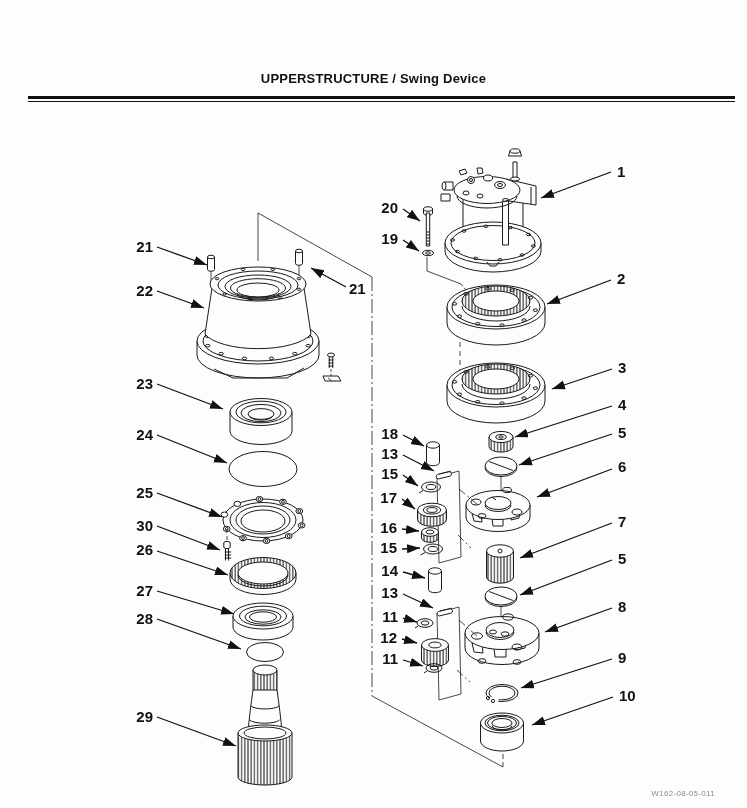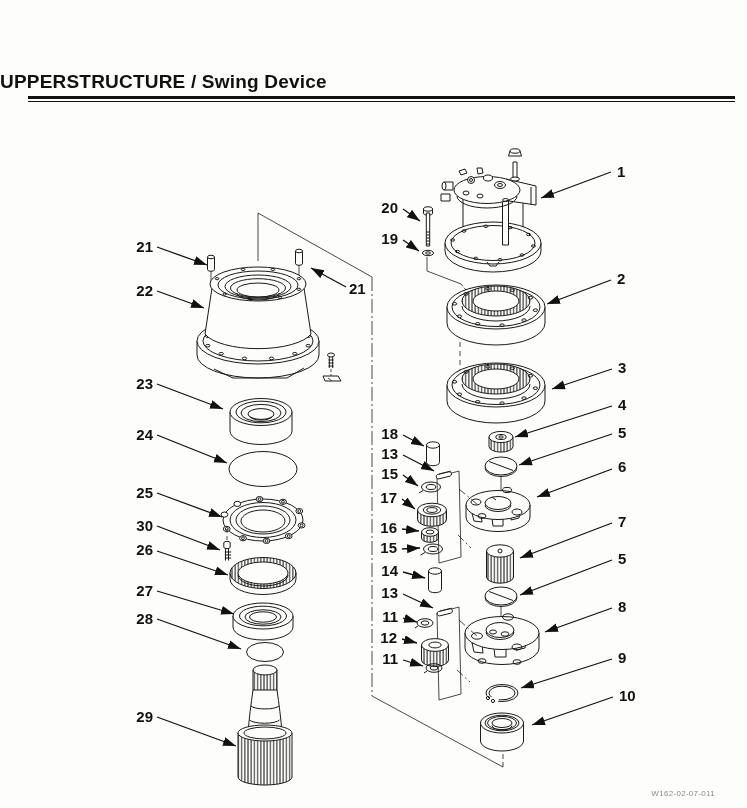--- a/index.html
+++ b/index.html
@@ -1,19 +1,19 @@
 <!DOCTYPE html>
 <html><head>
 <meta charset="utf-8">
 <style>
   html,body{margin:0;padding:0;background:#e8e8e6;}
   .page{position:relative;width:747px;height:808px;background:#fdfdfc;overflow:hidden;
         font-family:"Liberation Sans",sans-serif;color:#111;}
-  .title{position:absolute;top:71px;left:0;width:747px;
-         font-size:19px;font-weight:bold;letter-spacing:.2px;}
+  .title{position:absolute;top:71px;left:0;width:747px;text-align:center;
+         font-size:13px;font-weight:bold;letter-spacing:.2px;}
   .rule1{position:absolute;top:96px;left:28px;right:12px;height:3px;background:#111;}
   .rule2{position:absolute;top:101px;left:28px;right:12px;height:1px;background:#111;}
   .subtitle{position:absolute;top:109px;left:31px;font-size:12.5px;font-weight:bold;letter-spacing:.2px;}
   .docnum{position:absolute;top:789px;right:32px;font-size:8px;color:#8b8b8b;letter-spacing:.3px;}
   svg.diagram{position:absolute;top:0;left:0;}
   .ln{fill:none;stroke:#1a1a1a;stroke-width:1;}
   .wh{fill:#fdfdfc;stroke:#1a1a1a;stroke-width:1;}
   .th{fill:url(#vt);stroke:#1a1a1a;stroke-width:1;}
   .thin{fill:none;stroke:#1a1a1a;stroke-width:.8;}
   .callout{font:bold 15px "Liberation Sans",sans-serif;fill:#111;}
@@ -491,14 +491,14 @@
         <text x="153" y="440" text-anchor="end" class="callout">24</text>
         <text x="153" y="498" text-anchor="end" class="callout">25</text>
         <text x="153" y="531" text-anchor="end" class="callout">30</text>
         <text x="153" y="555" text-anchor="end" class="callout">26</text>
         <text x="153" y="596" text-anchor="end" class="callout">27</text>
         <text x="153" y="624" text-anchor="end" class="callout">28</text>
         <text x="153" y="722" text-anchor="end" class="callout">29</text>
       </g>
   </svg>
 
-  <div class="docnum">W162-02-07-011</div>
+  <div class="docnum">W162-08-05-011</div>
 </div>
 
 </body></html>

